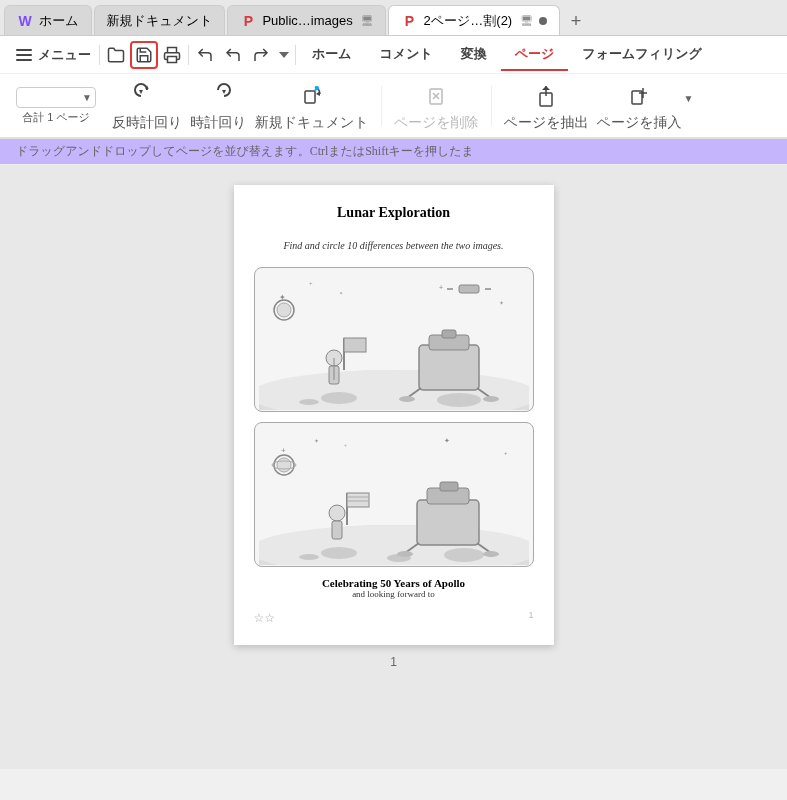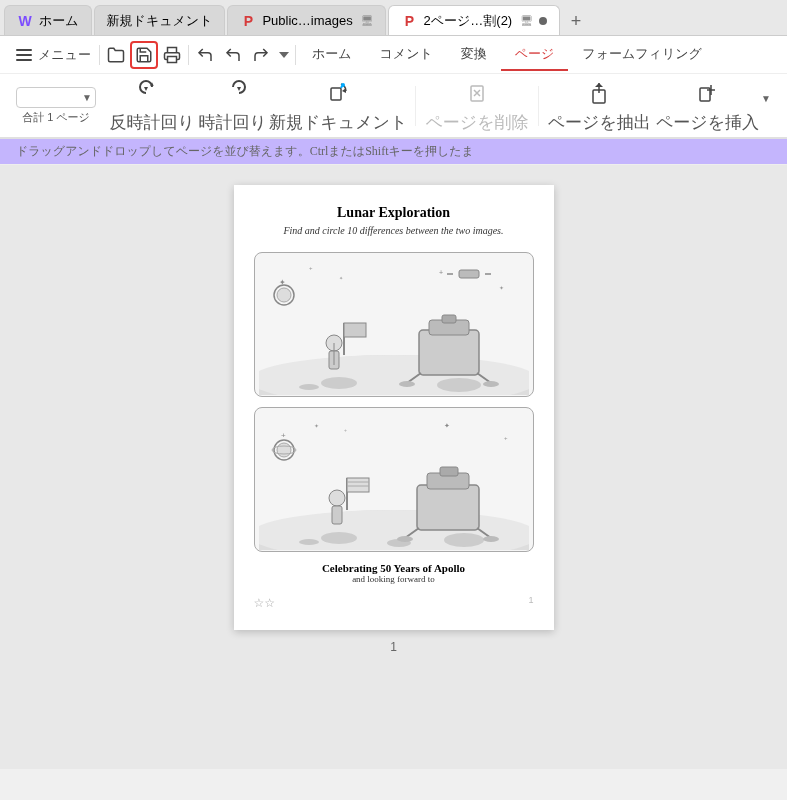--- a/index.html
+++ b/index.html
@@ -46,20 +46,21 @@
     .toolbar-area {
       background: #fff;
       border-bottom: 1px solid #e0e0e0;
     }
     .toolbar-main {
       display: flex;
       align-items: center;
       padding: 4px 8px;
       height: 38px;
       border-bottom: 1px solid #eee;
+      font-weight: bold;
     }
     .tool-btn {
       display: flex; align-items: center; justify-content: center;
       width: 28px; height: 28px;
       border-radius: 4px;
       cursor: pointer;
       font-size: 14px;
       color: #444;
       border: none; background: transparent;
     }
@@ -97,21 +98,21 @@
       gap: 2px;
       cursor: pointer;
       min-width: 56px;
     }
     .page-tool-icon {
       width: 32px; height: 32px;
       display: flex; align-items: center; justify-content: center;
       font-size: 18px; color: #444;
     }
     .page-tool-label {
-      font-size: 17px; color: #555; text-align: center; white-space: nowrap;
+      font-size: 14px; color: #555; text-align: center; white-space: nowrap;
     }
     .page-tool-group.disabled .page-tool-icon,
     .page-tool-group.disabled .page-tool-label { color: #bbb; }
 
     .page-select-wrapper {
       display: flex;
       flex-direction: column;
       align-items: center;
       gap: 2px;
       margin-right: 8px;
@@ -155,21 +156,21 @@
       width: 320px;
       min-height: 420px;
       box-shadow: 0 2px 8px rgba(0,0,0,0.2);
       padding: 20px;
       position: relative;
     }
     .pdf-page-title {
       font-size: 14px;
       font-weight: bold;
       text-align: center;
-      margin-bottom: 4px;
+      margin-bottom: 19px;
       font-family: serif;
     }
     .pdf-page-subtitle {
       font-size: 10px;
       text-align: center;
       font-style: italic;
       color: #333;
       margin-bottom: 16px;
       font-family: serif;
     }

